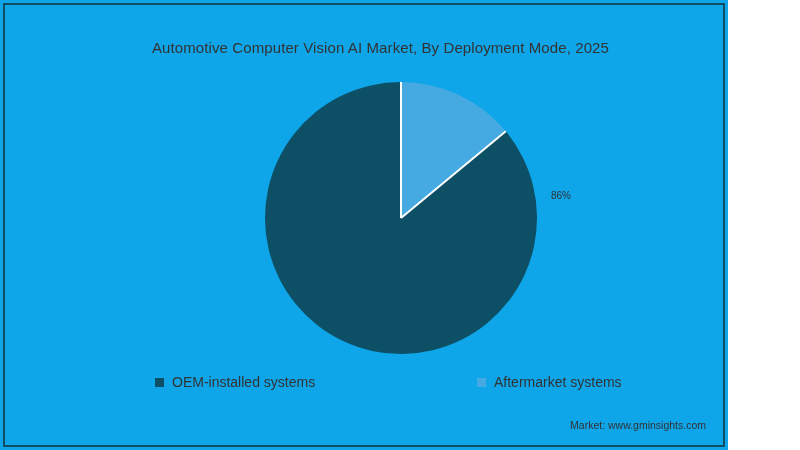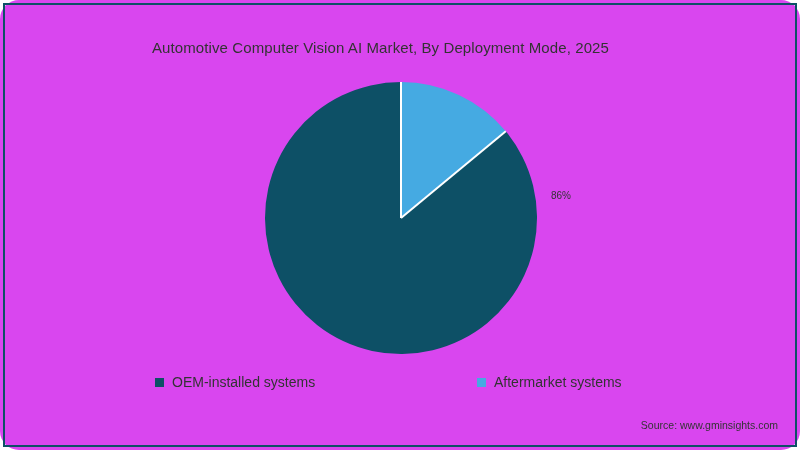--- a/index.html
+++ b/index.html
@@ -8,25 +8,24 @@
     background: #ffffff;
   }
   body {
     width: 800px;
     height: 450px;
     font-family: "Liberation Sans", sans-serif;
     overflow: hidden;
   }
   .figure {
     position: relative;
-    width: 800px;
+    width: 728px;
     height: 450px;
     box-sizing: border-box;
-    background: #d946ef;
-    border-radius: 19px;
+    background: #0ea5e9;
   }
   .frame-border {
     position: absolute;
     left: 3px;
     top: 3px;
     right: 3px;
     bottom: 3px;
     border: 2px solid #0d5066;
     box-sizing: border-box;
     pointer-events: none;
@@ -125,15 +124,15 @@
     <div class="legend-item item-0">
       <span class="legend-swatch" style="background: rgb(13, 80, 102);"></span>
       <span class="legend-label">OEM-installed systems</span>
     </div>
     <div class="legend-item item-1">
       <span class="legend-swatch" style="background: rgb(69, 170, 226);"></span>
       <span class="legend-label">Aftermarket systems</span>
     </div>
   </div>
 
-  <div class="source-note">Source: www.gminsights.com</div>
+  <div class="source-note">Market: www.gminsights.com</div>
 
 </div>
 
 </body></html>

